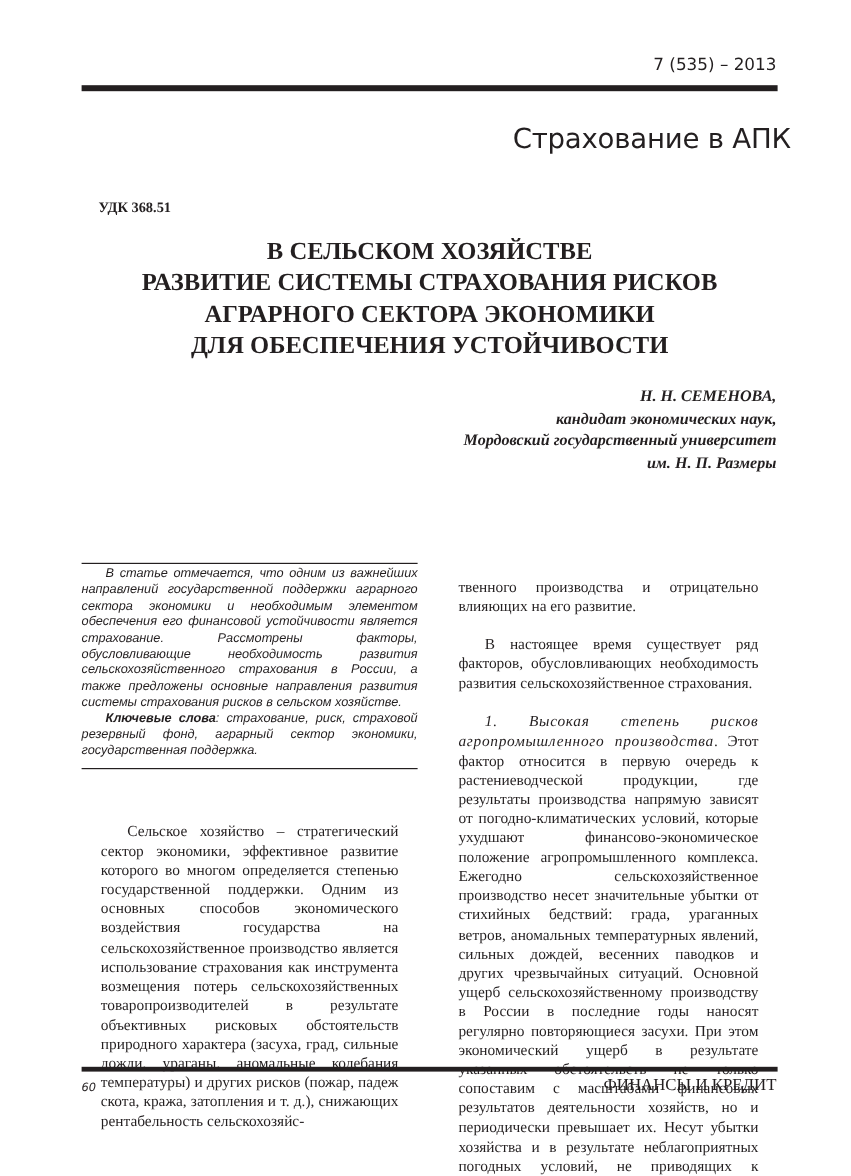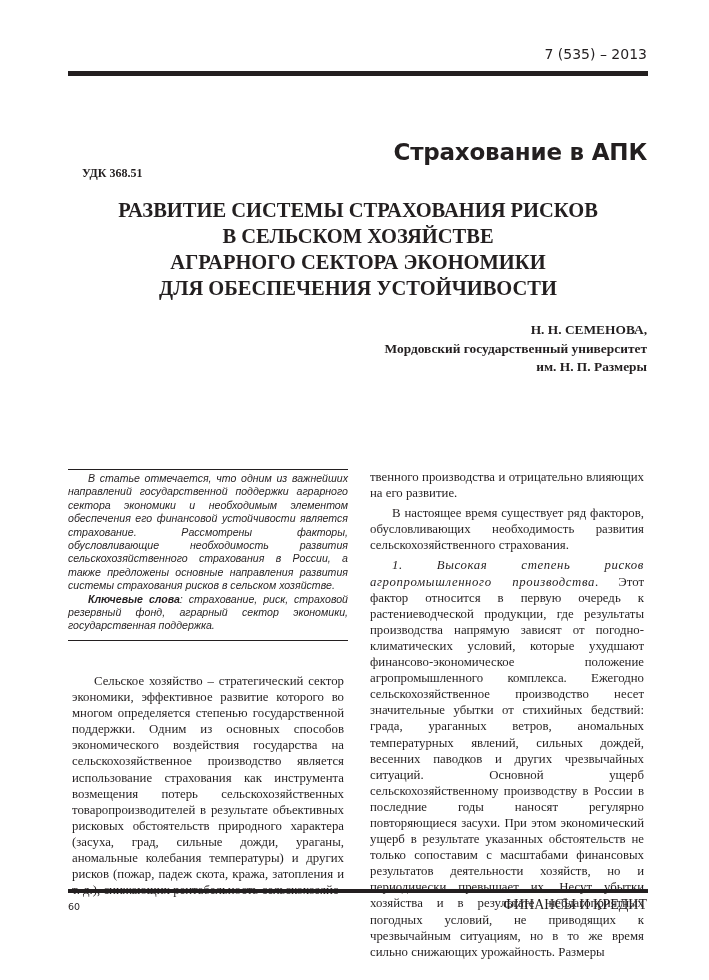--- a/index.html
+++ b/index.html
@@ -1,74 +1,75 @@
 <!DOCTYPE html>
 <html><head>
 <meta charset="utf-8">
 <style>
   html, body { margin:0; padding:0; background:#ffffff; }
   body { width:709px; height:980px; position:relative; overflow:hidden; color:#231f20; }
   .abs { position:absolute; }
   .issue { right:62px; top:46px; font-family:"DejaVu Sans", sans-serif; font-size:14px; color:#231f20; }
   .top-rule { left:68px; top:71px; width:580px; height:5px; background:#231f20; }
-  .section { right:62px; top:103px; font-family:"DejaVu Sans", sans-serif; font-weight:bold; font-size:23px; color:#231f20; letter-spacing:-0.2px;margin-top:36px; }
+  .section { right:50px; top:103px; font-family:"DejaVu Sans", sans-serif; font-weight:normal; font-size:23px; color:#231f20; letter-spacing:-0.2px; }
   .udk { left:82px; top:166px; font-family:"Liberation Serif", serif; font-weight:bold; font-size:12px; }
   .title { left:68px; width:580px; top:197px; text-align:center; font-family:"Liberation Serif", serif; font-weight:bold; font-size:20.5px; line-height:26px; }
   .title div { white-space:nowrap; }
-  .author { right:62px; top:321px; text-align:right; font-family:"Liberation Serif", serif; font-weight:bold; font-size:13.4px; line-height:18.6px; }
+  .author { right:62px; top:321px; text-align:right; font-family:"Liberation Serif", serif; font-weight:bold; font-style:italic; font-size:13.4px; line-height:18.6px; }
   .author div { white-space:nowrap; }
   .abstract-rule { left:68px; width:280px; height:1px; background:#231f20; }
   .abstract { left:68px; top:470px; width:280px; font-family:"Liberation Sans", sans-serif; font-style:italic; font-size:10.6px; line-height:13.4px; text-align:justify; color:#231f20; }
   .abstract p { margin:0; text-indent:20px; }
   .abstract .kw { font-weight:bold; }
   .col { font-family:"Liberation Serif", serif; font-size:12.8px; line-height:16.1px; text-align:justify; color:#231f20; }
-  .col p { margin:4px; text-indent:22px; }
+  .col p { margin:16px; text-indent:22px; }
   .col p.noindent { text-indent:0; }
   .col1 { left:68px; top:669px; width:280px; }
   .col2 { left:366px; top:465px; width:282px; }
   .col2 .gap { margin-top:4px; }
   .it { font-style:italic; letter-spacing:0.6px; }
   .bottom-rule { left:68px; top:889px; width:580px; height:4px; background:#231f20; }
-  .page-num { left:68px; top:901px; font-family:"DejaVu Sans", sans-serif; font-size:9.5px; }
+  .page-num { left:68px; top:901px; font-family:"DejaVu Sans", sans-serif; font-size:9.5px;font-style:italic; }
   .journal { right:62px; top:897px; font-family:"Liberation Serif", serif; font-weight:normal; font-size:14px; }
 </style>
 </head>
 <body>
 
 <div class="abs issue">7 (535) – 2013</div>
 <div class="abs top-rule"></div>
 <div class="abs section">Страхование в АПК</div>
 
 <div class="abs udk">УДК 368.51</div>
 
 <div class="abs title">
+  <div>В СЕЛЬСКОМ ХОЗЯЙСТВЕ</div>
   <div>РАЗВИТИЕ СИСТЕМЫ СТРАХОВАНИЯ РИСКОВ</div>
-  <div>В СЕЛЬСКОМ ХОЗЯЙСТВЕ</div>
   <div>АГРАРНОГО СЕКТОРА ЭКОНОМИКИ</div>
   <div>ДЛЯ ОБЕСПЕЧЕНИЯ УСТОЙЧИВОСТИ</div>
 </div>
 
 <div class="abs author">
   <div>Н. Н. СЕМЕНОВА,</div>
+  <div>кандидат экономических наук,</div>
   <div>Мордовский государственный университет</div>
   <div>им. Н. П. Размеры</div>
 </div>
 
 <div class="abs abstract-rule" style="top:469px;"></div>
 <div class="abs abstract" style="top:472px;">
   <p>В статье отмечается, что одним из важнейших направлений государственной поддержки аграрного сектора экономики и необходимым элементом обеспечения его финансовой устойчивости является страхование. Рассмотрены факторы, обусловливающие необходимость развития сельскохозяйственного страхования в России, а также предложены основные направления развития системы страхования рисков в сельском хозяйстве.</p>
   <p><span class="kw">Ключевые слова</span><span>: страхование, риск, страховой резервный фонд, аграрный сектор экономики, государственная поддержка.</span></p>
 </div>
 <div class="abs abstract-rule" style="top:640px;"></div>
 
 <div class="abs col col1">
   <p>Сельское хозяйство – стратегический сектор экономики, эффективное развитие которого во многом определяется степенью государственной поддержки. Одним из основных способов экономического воздействия государства на сельскохозяйственное производство является использование страхования как инструмента возмещения потерь сельскохозяйственных товаропроизводителей в результате объективных рисковых обстоятельств природного характера (засуха, град, сильные дожди, ураганы, аномальные колебания температуры) и других рисков (пожар, падеж скота, кража, затопления и т. д.), снижающих рентабельность сельскохозяйс-</p>
 </div>
 
 <div class="abs col col2">
   <p class="noindent">твенного производства и отрицательно влияющих на его развитие.</p>
-  <p class="gap">В настоящее время существует ряд факторов, обусловливающих необходимость развития сельскохозяйственного страхования.</p>
+  <p class="gap">В настоящее время существует ряд факторов, обусловливающих необходимость развития сельскохозяйственное страхования.</p>
   <p class="gap"><span class="it">1. Высокая степень рисков агропромышленного производства</span><span>. Этот фактор относится в первую очередь к растениеводческой продукции, где результаты производства напрямую зависят от погодно-климатических условий, которые ухудшают финансово-экономическое положение агропромышленного комплекса. Ежегодно сельскохозяйственное производство несет значительные убытки от стихийных бедствий: града, ураганных ветров, аномальных температурных явлений, сильных дождей, весенних паводков и других чрезвычайных ситуаций. Основной ущерб сельскохозяйственному производству в России в последние годы наносят регулярно повторяющиеся засухи. При этом экономический ущерб в результате указанных обстоятельств не только сопоставим с масштабами финансовых результатов деятельности хозяйств, но и периодически превышает их. Несут убытки хозяйства и в результате неблагоприятных погодных условий, не приводящих к чрезвычайным ситуациям, но в то же время сильно снижающих урожайность. Размеры</span></p>
 </div>
 
 <div class="abs bottom-rule"></div>
 <div class="abs page-num">60</div>
 <div class="abs journal">ФИНАНСЫ И КРЕДИТ</div>
 
 </body></html>

